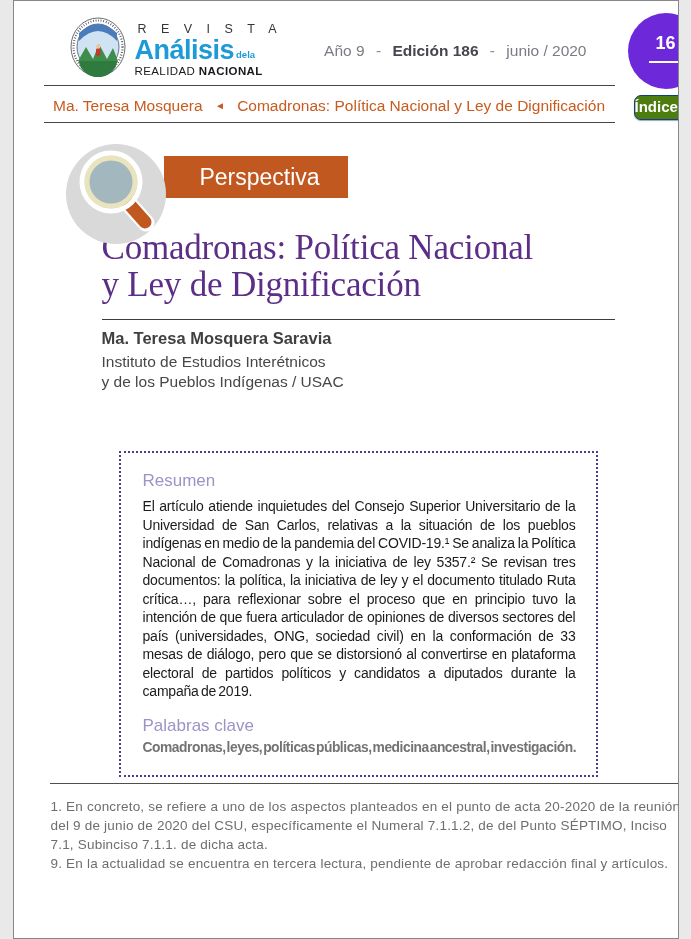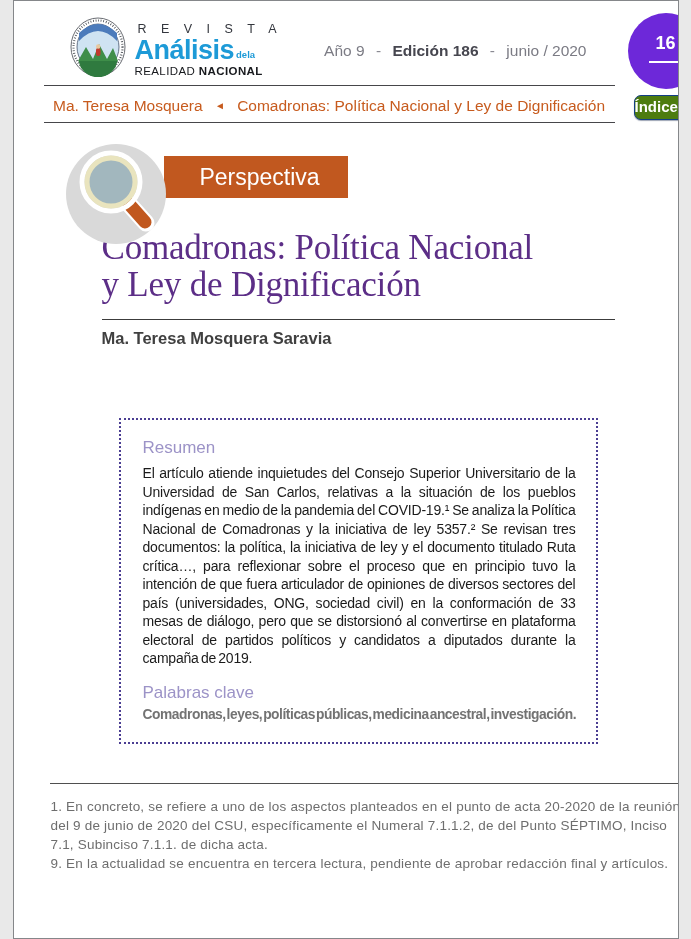--- a/index.html
+++ b/index.html
@@ -32,21 +32,21 @@
   .indice-btn { position:absolute; left:620px; top:94px; width:64px; height:25px; border-radius:7px; background:#4d7c0f; border:1px solid #123E85; color:#fff; font-size:15px; font-weight:600; text-align:left; line-height:22px; cursor:pointer; font-family:"Liberation Sans", sans-serif; box-shadow:0 1px 1px rgba(10,30,70,.4); }
   
   .section-circle { position:absolute; left:52px; top:143px; width:100px; height:100px; border-radius:50%; background:#D9D9D9; z-index:3; }
   .perspectiva-banner { position:absolute; left:150px; top:155px; width:184px; height:42px; background:#C1581F; z-index:2; color:#fff; font-size:23px; text-align:center; line-height:42px; padding-left:8px; }
   
   .article-title { position:absolute; left:88px; top:228px; font-family:"Liberation Serif", serif; font-size:35px; line-height:37px; color:#5C2E87; letter-spacing:-0.2px; }
   #rule-title { left:88px; top:318px; width:513px; background:#3c3c3c; }
   .author-name { position:absolute; left:88px; top:328px; font-size:16.5px; font-weight:700; color:#404040; }
   .affiliation { position:absolute; left:88px; top:351px; font-size:15.5px; line-height:19.5px; color:#474747; }
   
-  .abstract-box { position:absolute; left:105px; top:417px; width:479px; min-height:264px; border:2px dotted #4B3E92; padding:18px 20px 20px 22px; }
+  .abstract-box { position:absolute; left:105px; top:450px; width:479px; min-height:264px; border:2px dotted #4B3E92; padding:18px 20px 20px 22px; }
   .abs-heading { font-size:17px; color:#9C93C7; }
   .abs-body { margin-top:6px; font-size:14px; line-height:18.5px; color:#1b1b1b; text-align:justify; letter-spacing:-0.2px; word-spacing:-1.5px; }
   .kw-heading { margin-top:15px; font-size:17px; color:#9C93C7; }
   .kw-text { margin-top:4px; font-size:13.8px; font-weight:700; color:#737373; letter-spacing:-0.45px; word-spacing:-2.5px; white-space:nowrap; }
   
   #rule-foot { left:36px; top:782px; width:641px; background:#4f4f4f; }
   .footnotes { position:absolute; left:37px; top:796px; width:630px; font-size:13.5px; line-height:19px; color:#6e6e6e; letter-spacing:0.2px; }
   .footnotes p { margin:0; }
 </style>
 </head>
@@ -121,20 +121,24 @@
   <div class="perspectiva-banner">Perspectiva</div>
 
   <div class="article-title">
     <div>Comadronas: Política Nacional</div>
     <div>y Ley de Dignificación</div>
   </div>
 
   <div class="hrule" id="rule-title"></div>
 
   <div class="author-name">Ma. Teresa Mosquera Saravia</div>
+  <div class="affiliation">
+    <div>Instituto de Estudios Interétnicos</div>
+    <div>y de los Pueblos Indígenas / USAC</div>
+  </div>
 
   <div class="abstract-box">
     <div class="abs-heading">Resumen</div>
     <div class="abs-body">El artículo atiende inquietudes del Consejo Superior Universitario de la Universidad de San Carlos, relativas a la situación de los pueblos indígenas en medio de la pandemia del COVID-19.¹ Se analiza la Política Nacional de Comadronas y la iniciativa de ley 5357.² Se revisan tres documentos: la política, la iniciativa de ley y el documento titulado Ruta crítica…, para reflexionar sobre el proceso que en principio tuvo la intención de que fuera articulador de opiniones de diversos sectores del país (universidades, ONG, sociedad civil) en la conformación de 33 mesas de diálogo, pero que se distorsionó al convertirse en plataforma electoral de partidos políticos y candidatos a diputados durante la campaña de 2019.</div>
     <div class="kw-heading">Palabras clave</div>
     <div class="kw-text">Comadronas, leyes, políticas públicas, medicina ancestral, investigación.</div>
   </div>
 
   <div class="hrule" id="rule-foot"></div>
   <div class="footnotes">

